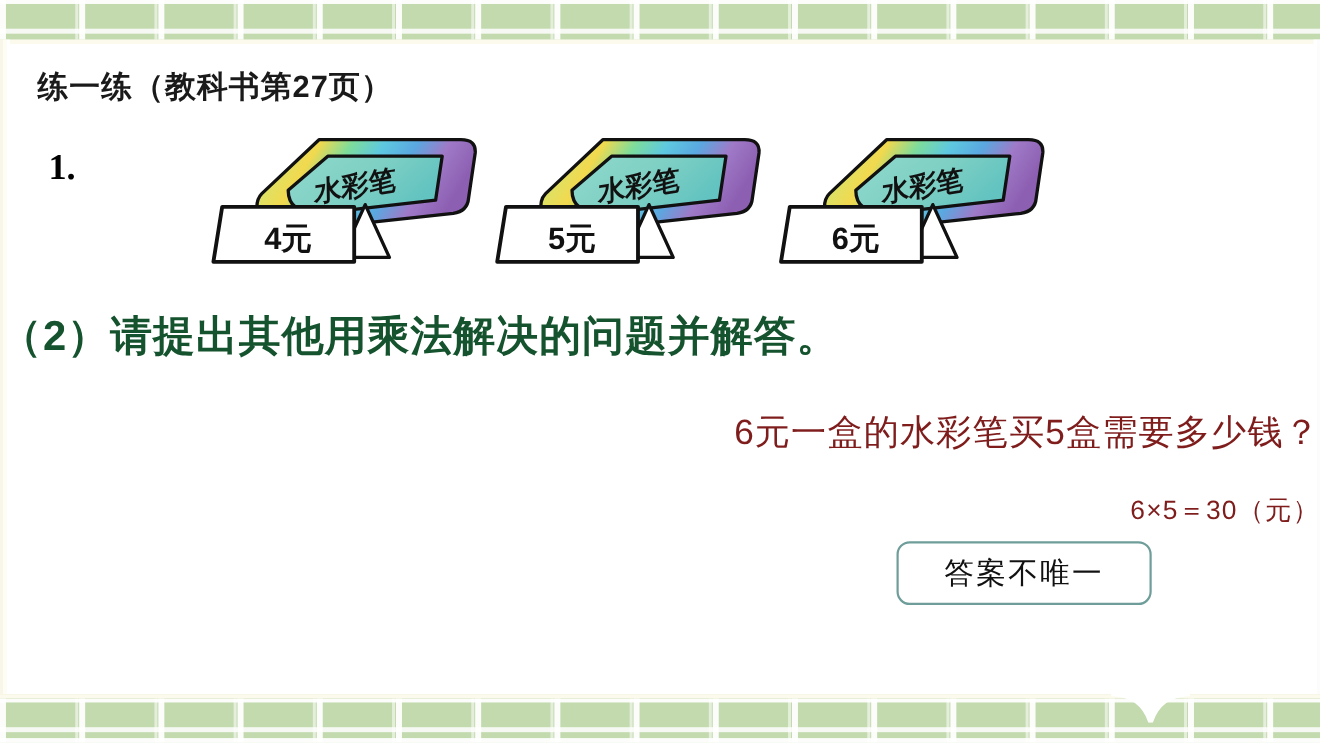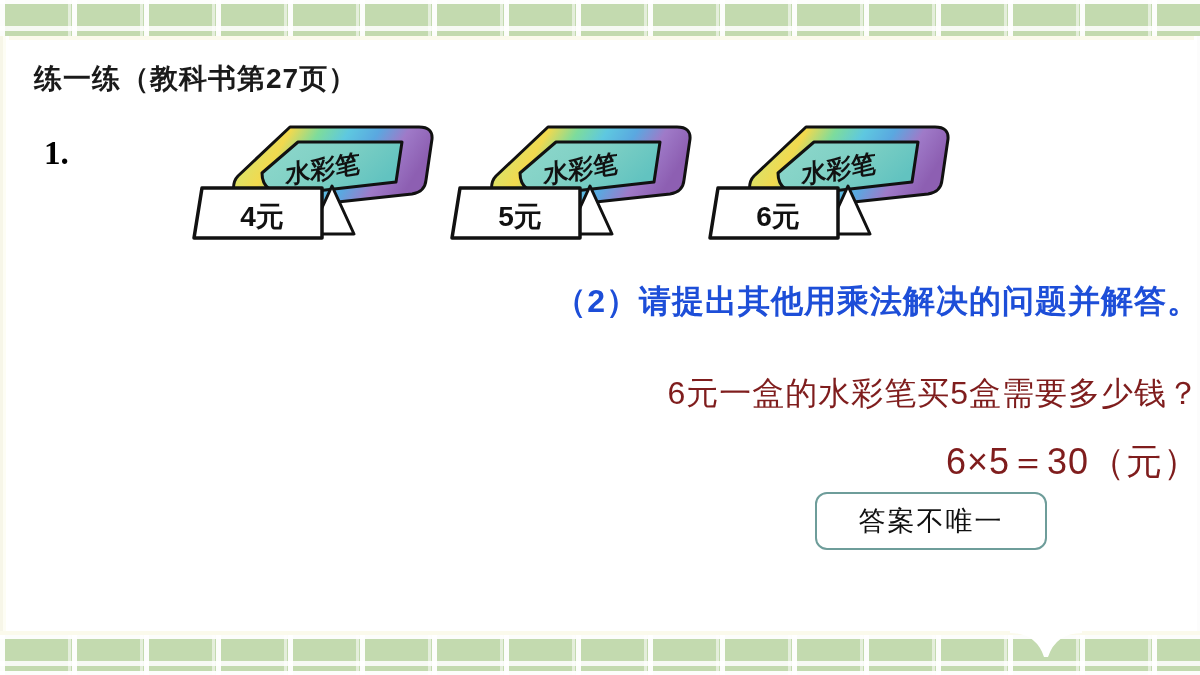--- a/index.html
+++ b/index.html
@@ -115,48 +115,48 @@
     height: 150px;
   }
   .product svg { display: block; }
 
   
   #question-prompt {
     position: absolute;
     left: 0;
     right: 0;
     top: 280px;
-    text-align: right;
+    text-align: left;
     font-family: "Liberation Sans", sans-serif;
     font-weight: bold;
-    font-size: 32px;
-    letter-spacing: 1px;
-    color: #1d4ed8;
+    font-size: 38px;
+    letter-spacing: 1px;
+    color: #14532d;
     white-space: nowrap;
   }
 
   
   .red-line {
     position: absolute;
     left: 0;
     right: 0;
     text-align: right;
     color: #7f1d1d;
     font-family: "Liberation Sans", sans-serif;
     font-weight: normal;
     white-space: nowrap;
   }
   #student-question {
     top: 372px;
     font-size: 32px;
     letter-spacing: 1px;
   }
   #equation-line {
-    top: 438px;
-    font-size: 36px;
+    top: 448px;
+    font-size: 24px;
     letter-spacing: 1px;
     padding-left: 36px;
   }
   #answer-line {
     top: 540px;
     font-size: 32px;
     letter-spacing: 1px;
   }
 
   

